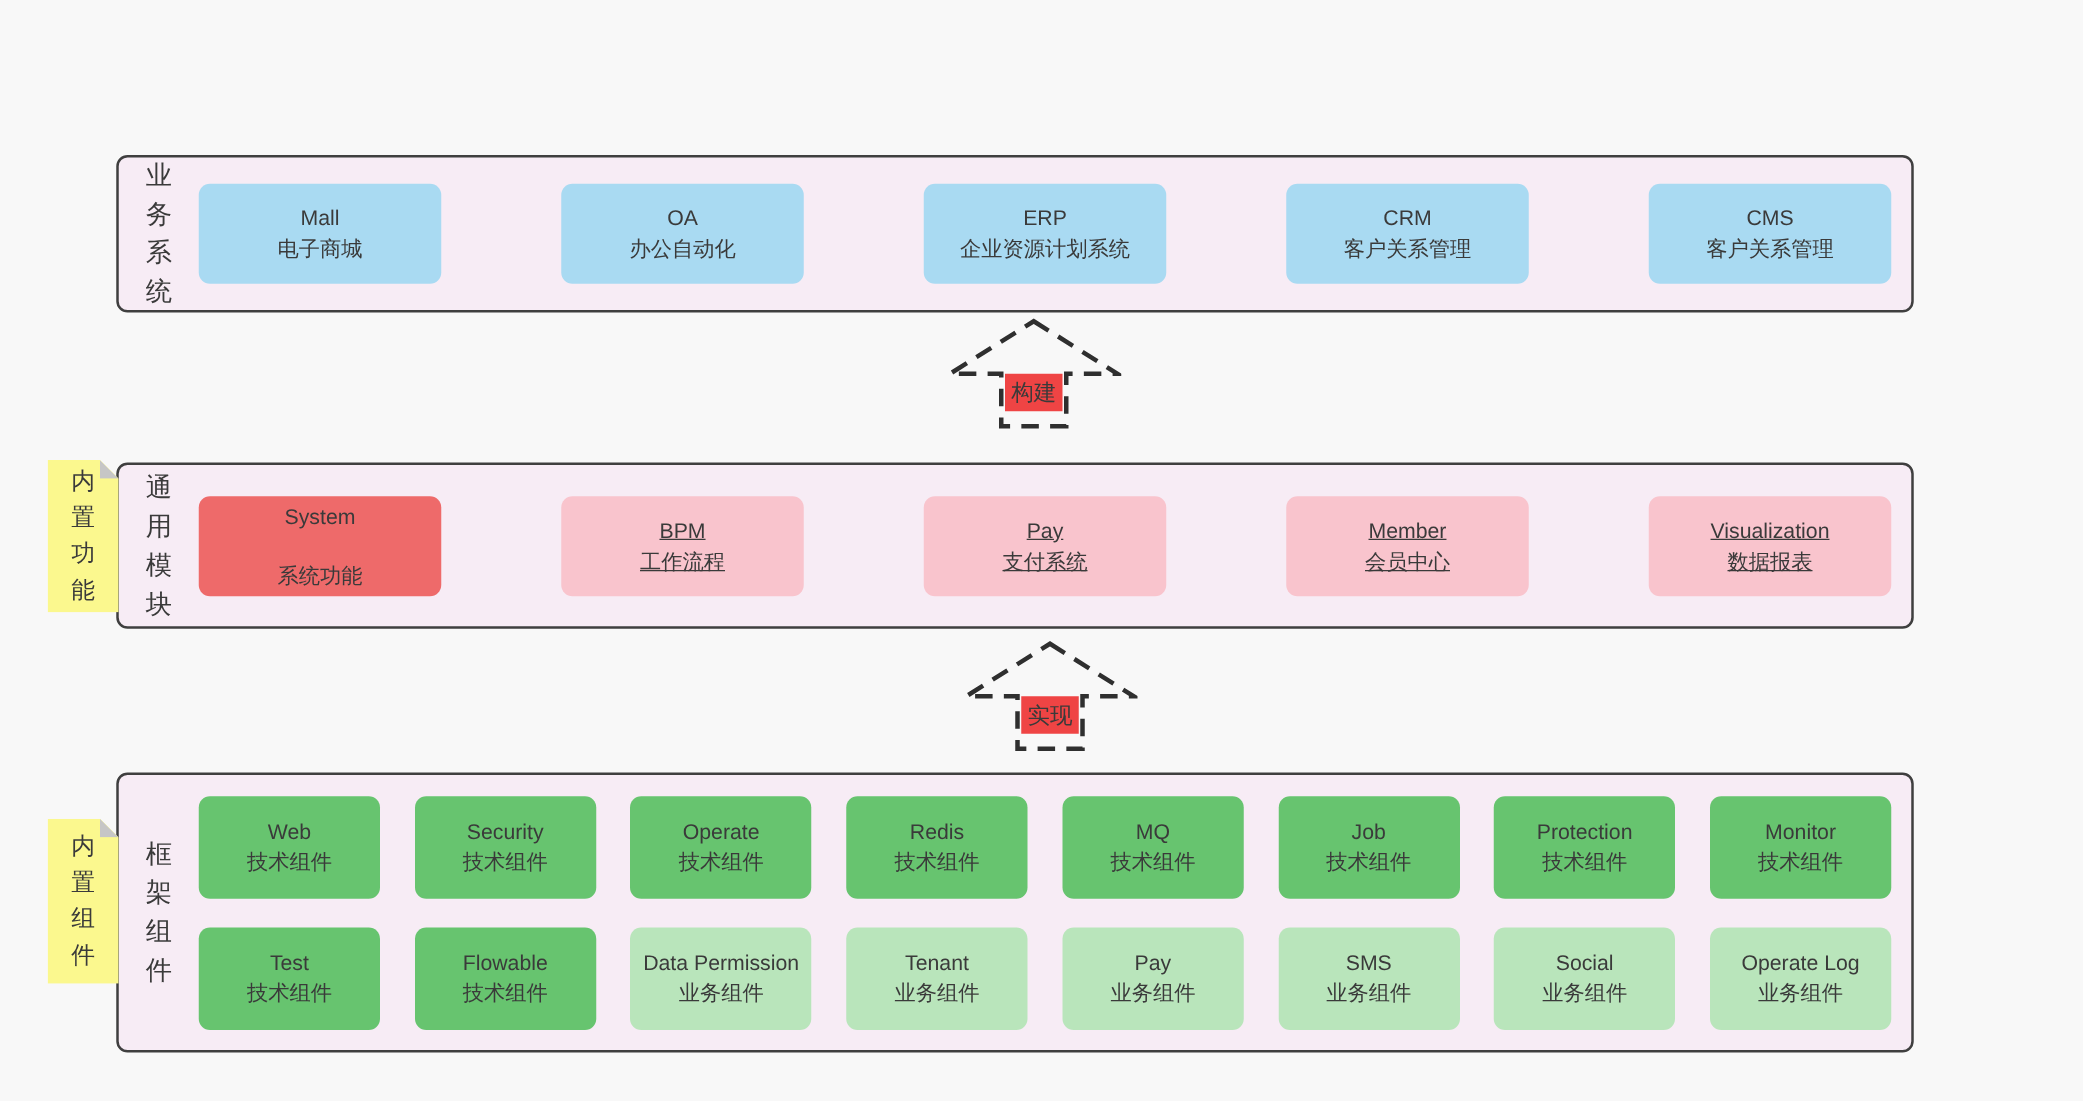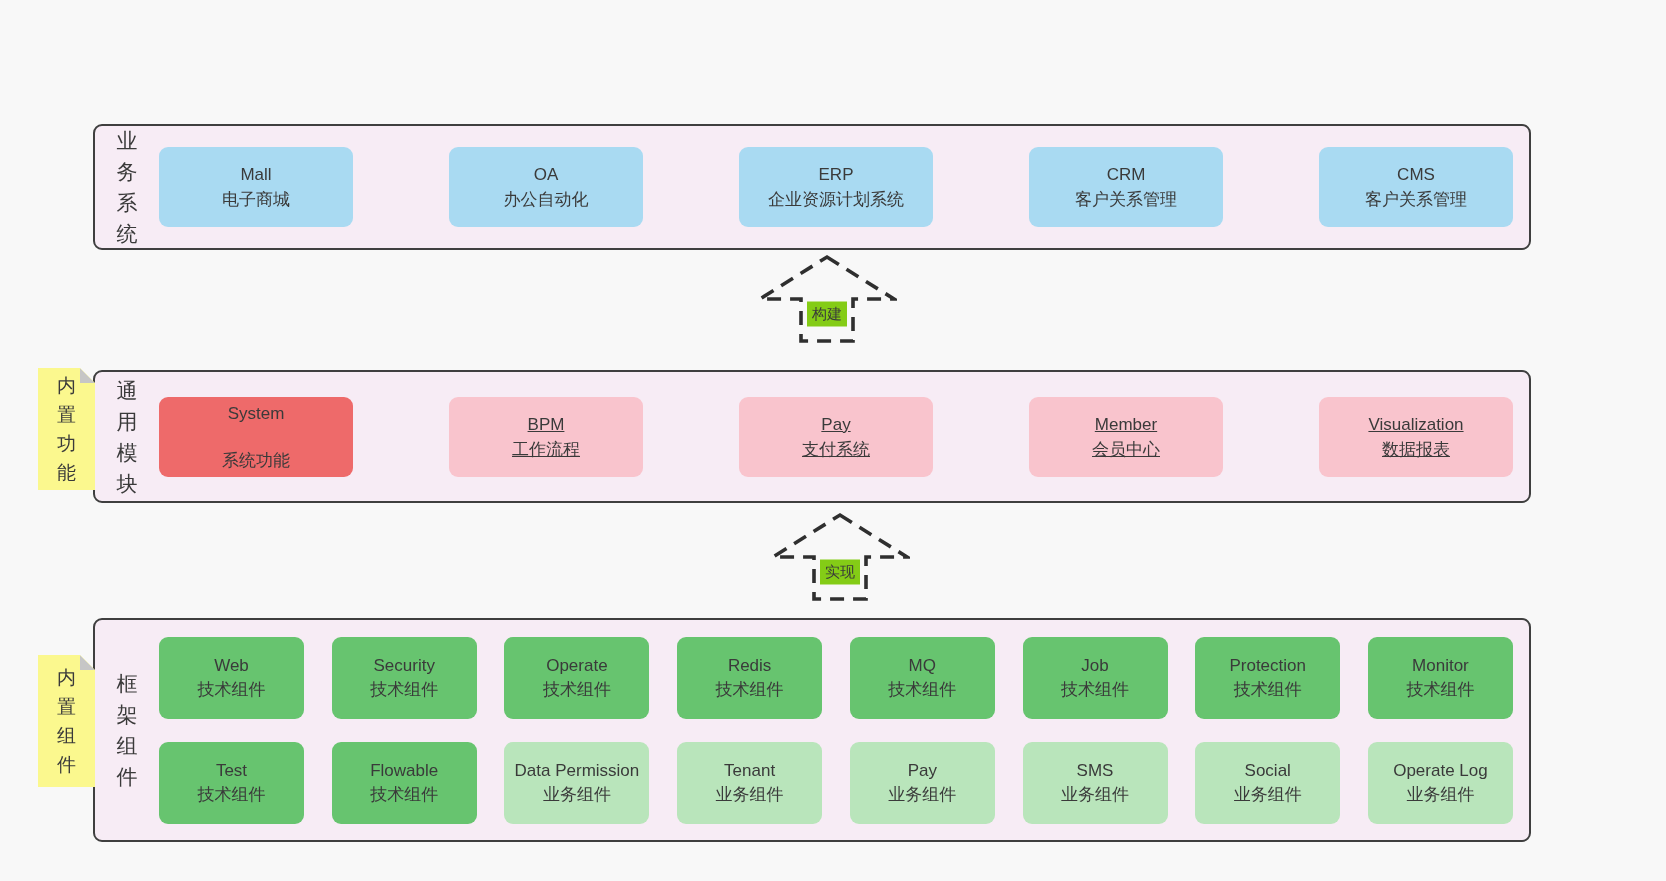--- a/index.html
+++ b/index.html
@@ -63,21 +63,21 @@
     position:absolute;top:0;right:0;width:15px;height:15px;
     background:var(--c-fold,#c6c6c6);
     clip-path:polygon(0 0,100% 100%,0 100%);
   }
   .arrow{position:absolute;width:140px;height:90px;z-index:0;}
   .arrow-build{left:757px;top:254px;}
   .arrow-implement{left:770px;top:512px;}
   .arrow svg{display:block;width:140px;height:90px;}
   .arrow-label{
     position:absolute;left:50%;top:60px;transform:translate(-50%,-50%);
-    background:#84cc16;padding:3px 5px;font-size:15px;white-space:nowrap;
+    background:#ef4444;padding:3px 5px;font-size:18px;white-space:nowrap;
   }
 </style>
 </head>
 <body>
 
 <div class="layer layer-1">
   <div class="layer-label">业
 务
 系
 统</div>

